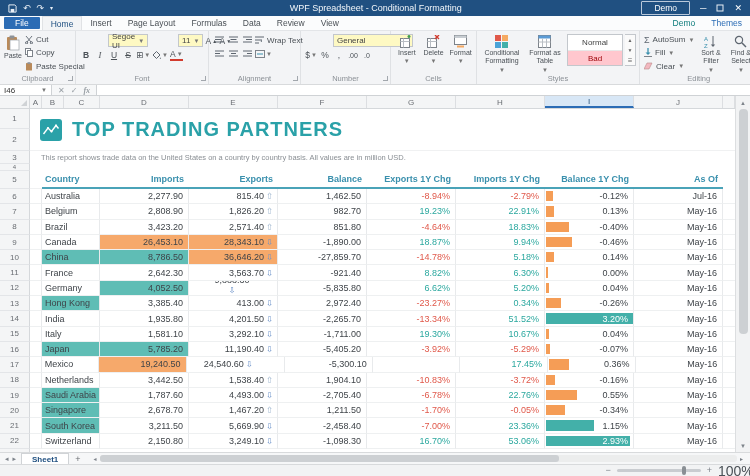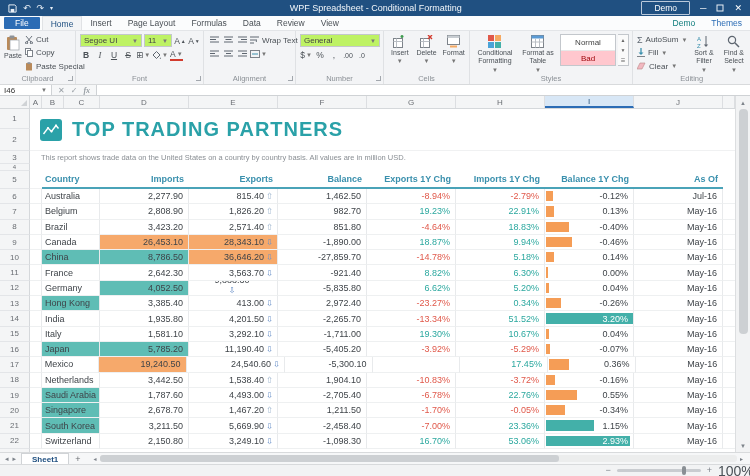--- a/index.html
+++ b/index.html
@@ -25,21 +25,21 @@
   .rtab.demo{color:#0e7c7c;}
   .rtab.themes{color:#2b6cb5;}
 
   
   .ribbon{position:absolute;left:0;top:31px;width:750px;height:54px;background:#f3f4f6;border-bottom:1px solid #d8dadc;display:flex;}
   .rgroup{position:relative;border-right:1px solid #dfe1e4;padding:3px 3px 12px 4px;display:flex;gap:3px;}
   .rg-cap{position:absolute;bottom:1px;left:0;right:0;text-align:center;font-size:7.5px;color:#8b9096;}
   .launch{position:absolute;bottom:3px;right:2px;width:5px;height:5px;border-right:1px solid #a2a7ad;border-bottom:1px solid #a2a7ad;}
   .col{display:flex;flex-direction:column;gap:2px;}
   .row{display:flex;align-items:center;gap:2px;}
-  .combo{display:flex;align-items:center;justify-content:space-between;background:#bef264;border:1px solid #c3c7cc;height:13px;font-size:8px;color:#444;padding:0 3px;gap:3px;}
+  .combo{display:flex;align-items:center;justify-content:space-between;background:#fef9c3;border:1px solid #c3c7cc;height:13px;font-size:8px;color:#444;padding:0 3px;gap:3px;margin-left:28px;}
   .car{font-size:6px;color:#777;line-height:1;}
   .tbtn{display:inline-flex;align-items:center;justify-content:center;height:12px;min-width:12px;font-size:8.5px;color:#4a5056;gap:1px;}
   .sbtn{display:flex;align-items:center;gap:3px;font-size:8px;color:#4a5056;height:12px;white-space:nowrap;}
   .bigbtn{display:flex;flex-direction:column;align-items:center;text-align:center;font-size:7px;line-height:1.2;color:#4a5056;padding-top:1px;gap:1px;}
   .paste-btn{width:28px;}
   .gallery{width:56px;background:#fff;border:1px solid #c3c7cc;display:flex;flex-direction:column;}
   .g-item{height:15px;display:flex;align-items:center;justify-content:center;font-size:8px;color:#444;}
   .g-item.bad{background:#ffc7ce;color:#9c0006;border-top:1px solid #e8e8e8;}
   .g-arr{width:11px;display:flex;flex-direction:column;border:1px solid #c3c7cc;border-left:none;background:#fafafa;}
   .g-arr span{flex:1;display:flex;align-items:center;justify-content:center;font-size:5px;color:#666;}
@@ -718,21 +718,21 @@
             <span class="ibartext" style="color: rgb(63, 68, 73);">-0.07%</span>
           </div>
           <div class="dcell num" style="width: 89px;">May-16</div>
           <div class="dcell" style="width: 12px; border-right: none;"></div>
         </div>
         <div class="drow">
           <div class="gut" style="height: auto;">17</div>
           <div class="dcell" style="width: 12px;"></div>
           <div class="dcell country" style="width: 58px;">Mexico</div>
           <div class="dcell num" style="width: 89px; background: rgb(246, 169, 107);">19,240.50</div>
-          <div class="dcell num" style="width: 100px; padding-right: 2px;">
+          <div class="dcell num" style="width: 100px; padding-right: 12px; justify-content: center;">
             <span>24,540.60</span>
             <span class="arrspan" style="color: rgb(108, 146, 201);">⇩</span>
           </div>
           <div class="dcell num" style="width: 89px;">-5,300.10</div>
           <div class="dcell num" style="width: 89px; color: rgb(63, 68, 73);"></div>
           <div class="dcell num" style="width: 89px; color: rgb(43, 168, 159);">17.45%</div>
           <div class="dcell num" style="width: 89px;">
             <div class="ibar" style="width: 23%; background: rgb(245, 157, 86);"></div>
             <span class="ibartext" style="color: rgb(63, 68, 73);">0.36%</span>
           </div>

